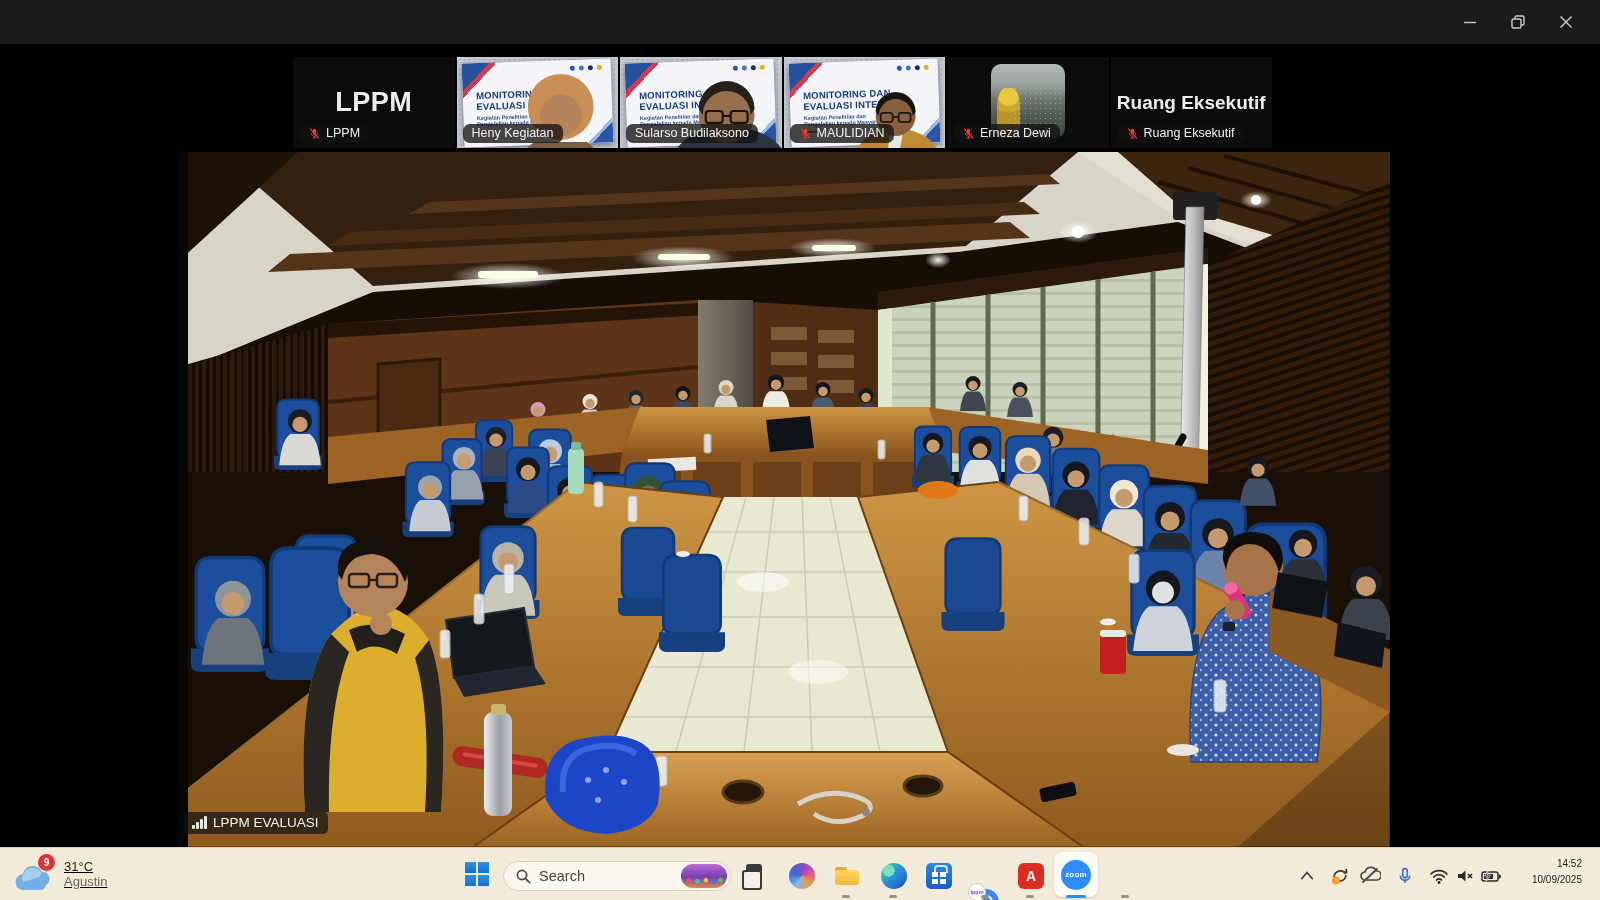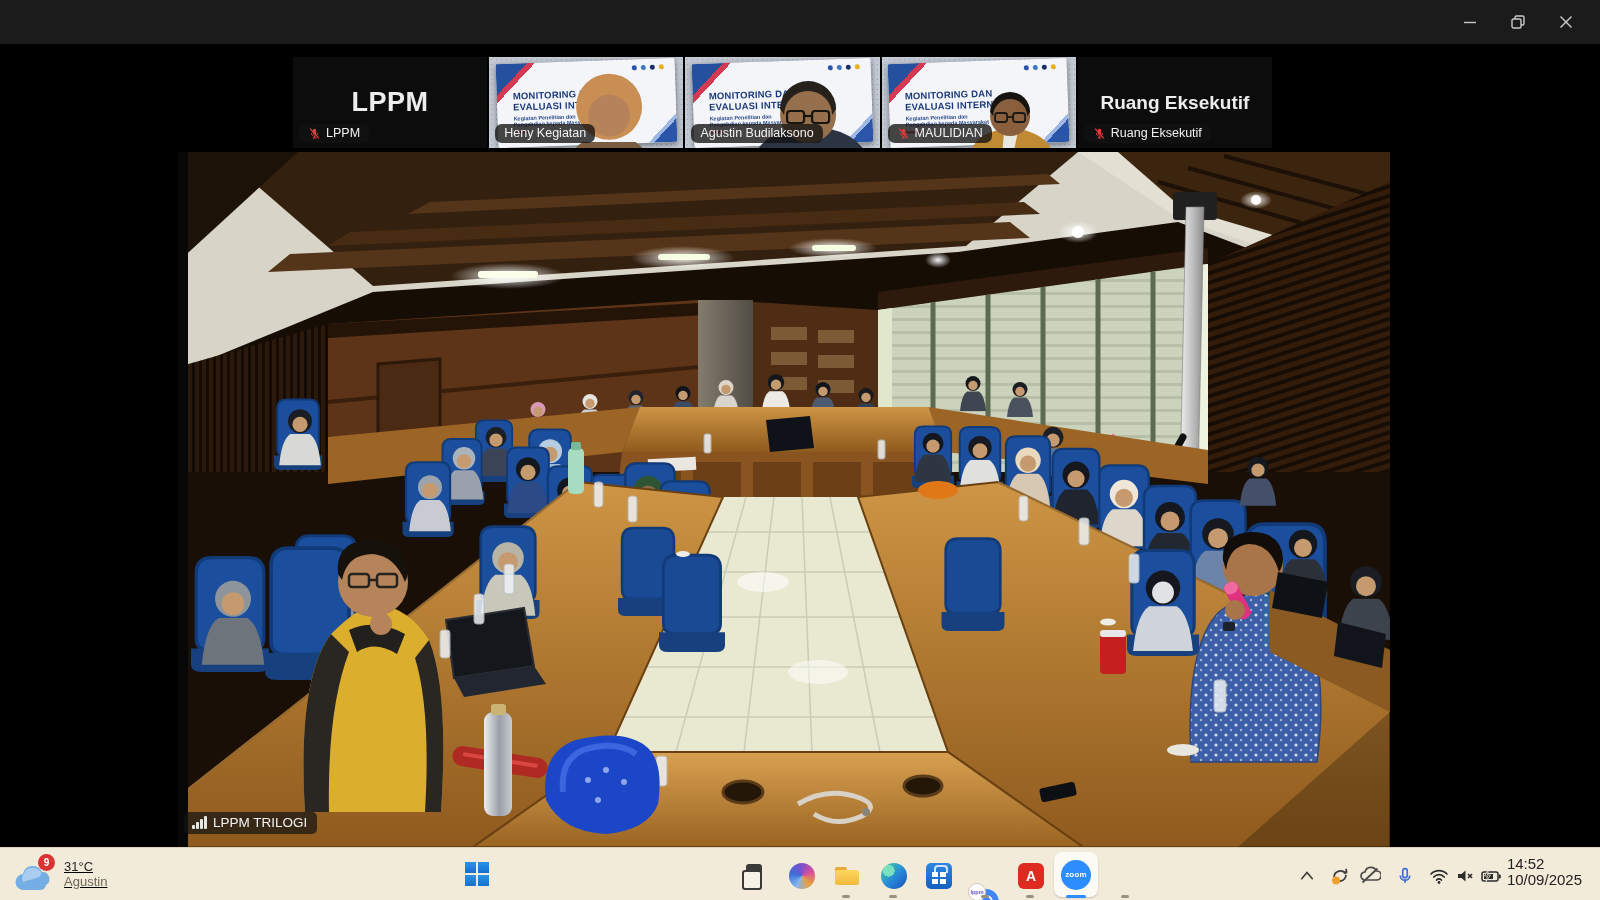--- a/index.html
+++ b/index.html
@@ -109,21 +109,21 @@
   .acrobat{border-radius:6px;background:#dd2b20;color:#fff;display:flex;align-items:center;justify-content:center;
            font-size:14px;font-weight:bold;}
   .zoomcell{left:1054px;top:4px;width:44px;height:45px;background:#fcfaf4;border-radius:8px;
             box-shadow:0 1px 2px rgba(0,0,0,.18);display:flex;align-items:center;justify-content:center;}
   .zoomicon{width:30px;height:30px;border-radius:50%;background:#2d8cff;color:#fff;display:flex;
             align-items:center;justify-content:center;font-size:8px;font-weight:bold;letter-spacing:.2px;}
   .dash{position:absolute;top:47px;height:3px;width:8px;border-radius:2px;background:#98917e;}
   .dash-zoom{width:20px;background:#2d8cff;}
 
   .tray-ico{top:17px;width:22px;height:22px;display:flex;align-items:center;justify-content:center;}
-  .clock{right:18px;top:8px;position:absolute;line-height:16px;font-size:15px;color:#222;}
+  .clock{right:18px;top:8px;position:absolute;text-align:right;line-height:16px;font-size:10px;color:#222;}
 </style>
 </head>
 <body>
 
 <svg width="0" height="0" style="position:absolute" aria-hidden="true">
   <defs>
     <linearGradient id="wood" x1="0" y1="0" x2="0" y2="1">
       <stop offset="0" stop-color="#cd9544"></stop>
         <stop offset="1" stop-color="#8f5a1d"></stop>
     </linearGradient>
@@ -266,21 +266,21 @@
           <circle cx="0" cy="-36" r="28" fill="#96704c"></circle>
           <path d="M-28,-42 a28,28 0 0 1 56,0 l-4,6 a24,24 0 0 0 -48,0 z" fill="#27211b"></path>
           <g stroke="#17140f" stroke-width="2.2" fill="none">
             <rect x="-21" y="-40" width="17" height="12" rx="3"></rect>
               <rect x="4" y="-40" width="17" height="12" rx="3"></rect>
               <line x1="-4" y1="-35" x2="4" y2="-35"></line>
           </g>
         </g>
       </svg>
       <div class="tile-label">
-        <span>Agustin Budilaksono</span>
+        <span>Sularso Budilaksono</span>
       </div>
     </div>
 
     <div class="tile">
       <div class="slide-bg">
         <div class="slide-card">
           <div class="sl-logos">
               <i style="background:#2b55a8"></i>
               <i style="background:#3a7ac0"></i>
               <i style="background:#1a2f6a"></i>
@@ -313,20 +313,35 @@
               <path d="M4.2 7.5c0 2.1 1.7 3.8 3.8 3.8s3.8-1.7 3.8-3.8" fill="none" stroke-width="1.2"></path>
               <line x1="8" y1="11.3" x2="8" y2="13.6" stroke-width="1.2"></line>
               <line x1="5.6" y1="13.6" x2="10.4" y2="13.6" stroke-width="1.2"></line>
               <line x1="2.6" y1="2" x2="13.4" y2="14" stroke-width="1.7"></line>
             </g>
         </svg>
         <span>MAULIDIAN</span>
       </div>
     </div>
 
+    <div class="tile">
+      <div class="avatar"></div>
+      <div class="tile-label">
+        <svg class="mic-ico" viewBox="0 0 16 16">
+          <g fill="#e23b3b" stroke="#e23b3b">
+              <path stroke="none" d="M8 2.2c-1.2 0-2.1.9-2.1 2.1v3.2c0 1.2.9 2.1 2.1 2.1s2.1-.9 2.1-2.1V4.3C10.1 3.1 9.2 2.2 8 2.2z"></path>
+              <path d="M4.2 7.5c0 2.1 1.7 3.8 3.8 3.8s3.8-1.7 3.8-3.8" fill="none" stroke-width="1.2"></path>
+              <line x1="8" y1="11.3" x2="8" y2="13.6" stroke-width="1.2"></line>
+              <line x1="5.6" y1="13.6" x2="10.4" y2="13.6" stroke-width="1.2"></line>
+              <line x1="2.6" y1="2" x2="13.4" y2="14" stroke-width="1.7"></line>
+            </g>
+        </svg>
+        <span>Erneza Dewi</span>
+      </div>
+    </div>
 
     <div class="tile">
       <div class="tile-center-name fs-med">Ruang Eksekutif</div>
       <div class="tile-label">
         <svg class="mic-ico" viewBox="0 0 16 16">
           <g fill="#e23b3b" stroke="#e23b3b">
               <path stroke="none" d="M8 2.2c-1.2 0-2.1.9-2.1 2.1v3.2c0 1.2.9 2.1 2.1 2.1s2.1-.9 2.1-2.1V4.3C10.1 3.1 9.2 2.2 8 2.2z"></path>
               <path d="M4.2 7.5c0 2.1 1.7 3.8 3.8 3.8s3.8-1.7 3.8-3.8" fill="none" stroke-width="1.2"></path>
               <line x1="8" y1="11.3" x2="8" y2="13.6" stroke-width="1.2"></line>
               <line x1="5.6" y1="13.6" x2="10.4" y2="13.6" stroke-width="1.2"></line>
@@ -608,21 +623,21 @@
       <rect x="0" y="0" width="10" height="695" fill="#070707"></rect>
       <polygon points="1212,560 1212,695 1060,695" fill="#000" opacity=".25"></polygon>
     </svg>
     <div class="video-label">
       <span class="bars">
         <i style="height:4px"></i>
           <i style="height:7px"></i>
           <i style="height:10px"></i>
           <i style="height:13px"></i>
       </span>
-      <span>LPPM TRILOGI</span>
+      <span>LPPM EVALUASI</span>
     </div>
   </div>
 
   <div class="taskbar">
 
     <div class="tb weather">
       <div class="wicon">
         <svg width="40" height="30" viewBox="0 0 40 30" style="position:absolute;left:0;bottom:0">
           <path d="M10,26 a8,8 0 0 1 -1,-16 a10,10 0 0 1 19,-2 a7,7 0 0 1 4,13 q-1,5 -6,5 z" fill="#74aee4"></path>
           <path d="M9,18 a8,8 0 0 1 0.5,-8 a10,10 0 0 1 18,-1 l-2,4 z" fill="#a8cdf0"></path>
@@ -635,20 +650,28 @@
       </div>
     </div>
 
     <div class="tb start">
         <i></i>
         <i></i>
         <i></i>
         <i></i>
       </div>
 
+    <div class="tb search">
+      <svg width="15" height="15" viewBox="0 0 15 15">
+        <circle cx="6" cy="6" r="4.6" fill="none" stroke="#4a4a4a" stroke-width="1.7"></circle>
+        <line x1="9.6" y1="9.6" x2="13.6" y2="13.6" stroke="#4a4a4a" stroke-width="1.7" stroke-linecap="round"></line>
+      </svg>
+      <span class="search-txt">Search</span>
+      <span class="doodle"></span>
+    </div>
 
     <div class="tb appicon" style="left:741px">
       <span class="tv-back"></span>
         <span class="tv-front"></span>
     </div>
     <div class="tb appicon copilot" style="left:789px"></div>
     <div class="tb appicon" style="left:834px">
       <span class="folder-tab"></span>
         <span class="folder-body"></span>
     </div>

